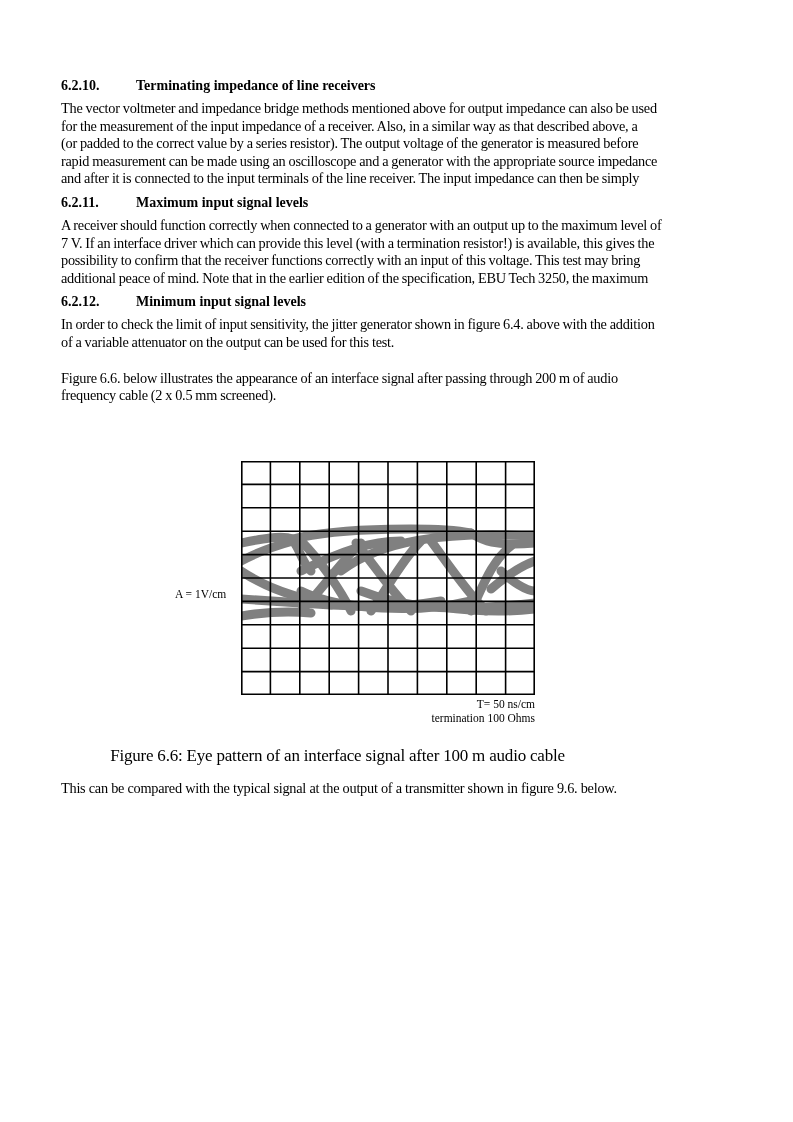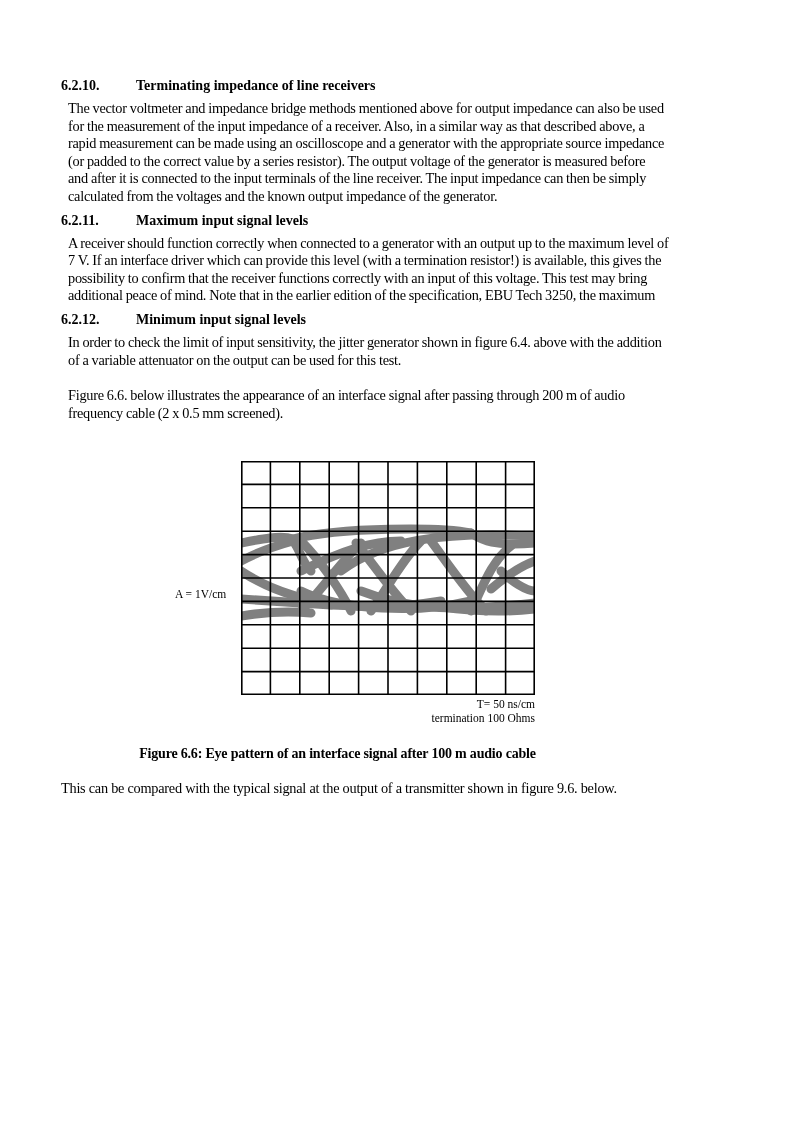--- a/index.html
+++ b/index.html
@@ -28,21 +28,21 @@
       margin: 1px 0 6px 0;
       white-space: nowrap;
     }
     .heading .num {
       display: inline-block;
       width: 75px;
     }
     .para {
       font-size: 14.3px;
       line-height: 17.6px;
-      margin: 0 0 6px 7px;
+      margin: 0 0 6px 0;
       letter-spacing: -0.25px;
       word-spacing: -0.3px;
     }
     .para .line {
       display: block;
       white-space: nowrap;
     }
     .spacer { height: 12px; }
     .figure {
       position: absolute;
@@ -71,22 +71,22 @@
       font-size: 11.5px;
       line-height: 14px;
       text-align: right;
     }
     .caption {
       position: absolute;
       left: 0;
       width: 675px;
       top: 746px;
       text-align: center;
-      font-weight: bold;
-      font-size: 14px;
+      font-weight: normal;
+      font-size: 17px;
       letter-spacing: -0.2px;
     }
     .after {
       position: absolute;
       left: 61px;
       top: 780px;
       font-size: 14.3px;
       letter-spacing: -0.25px;
       white-space: nowrap;
     }
@@ -95,24 +95,23 @@
 <body>
 
 <div class="page">
 
   <div class="heading">
     <span class="num">6.2.10.</span><span>Terminating impedance of line receivers</span>
   </div>
   <div class="para">
     <span class="line">The vector voltmeter and impedance bridge methods mentioned above for output impedance can also be used</span>
     <span class="line">for the measurement of the input impedance of a receiver.  Also, in a similar way as that described above, a</span>
+    <span class="line">(or padded to the correct value by a series resistor).  The output voltage of the generator is measured before</span>
     <span class="line">rapid measurement can be made using an oscilloscope and a generator with the appropriate source impedance</span>
-    <span class="line">(or padded to the correct value by a series resistor).  The output voltage of the generator is measured before</span>
     <span class="line">and after it is connected to the input terminals of the line receiver.  The input impedance can then be simply</span>
-    <span class="line">calculated from the voltages and the known output impedance of the generator.</span>
   </div>
 
   <div class="heading">
     <span class="num">6.2.11.</span><span>Maximum input signal levels</span>
   </div>
   <div class="para">
     <span class="line">A receiver should function correctly when connected to a generator with an output up to the maximum level of</span>
     <span class="line">7 V.  If an interface driver which can provide this level (with a termination resistor!) is available, this gives the</span>
     <span class="line">possibility to confirm that the receiver functions correctly with an input of this voltage.  This test may bring</span>
     <span class="line">additional peace of mind.  Note that in the earlier edition of the specification, EBU Tech 3250, the maximum</span>

